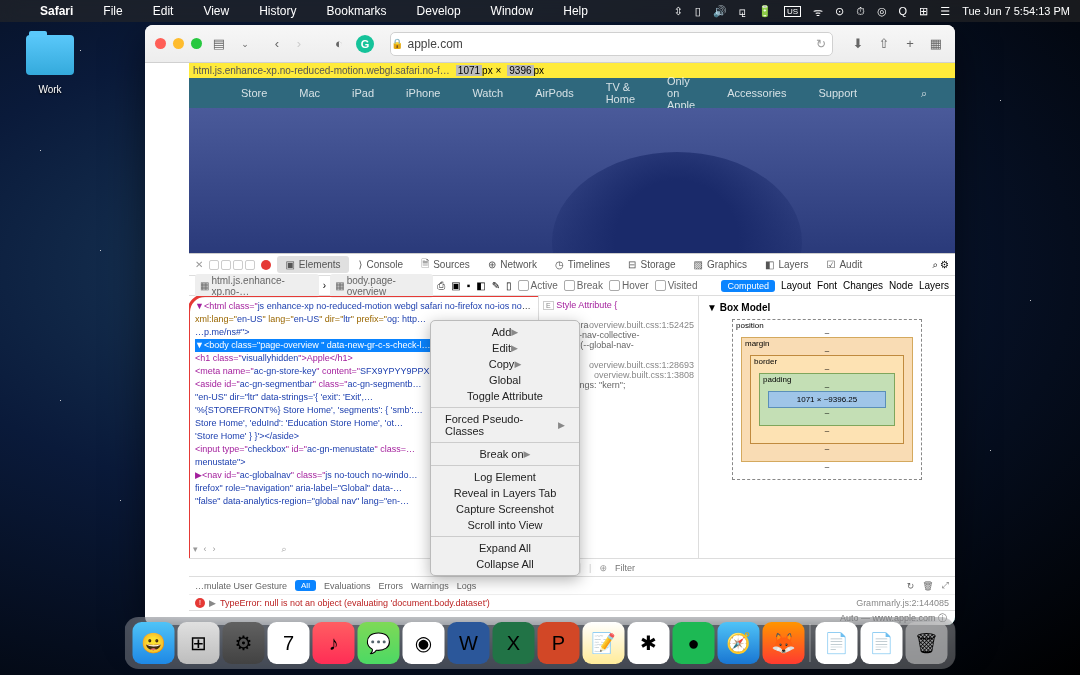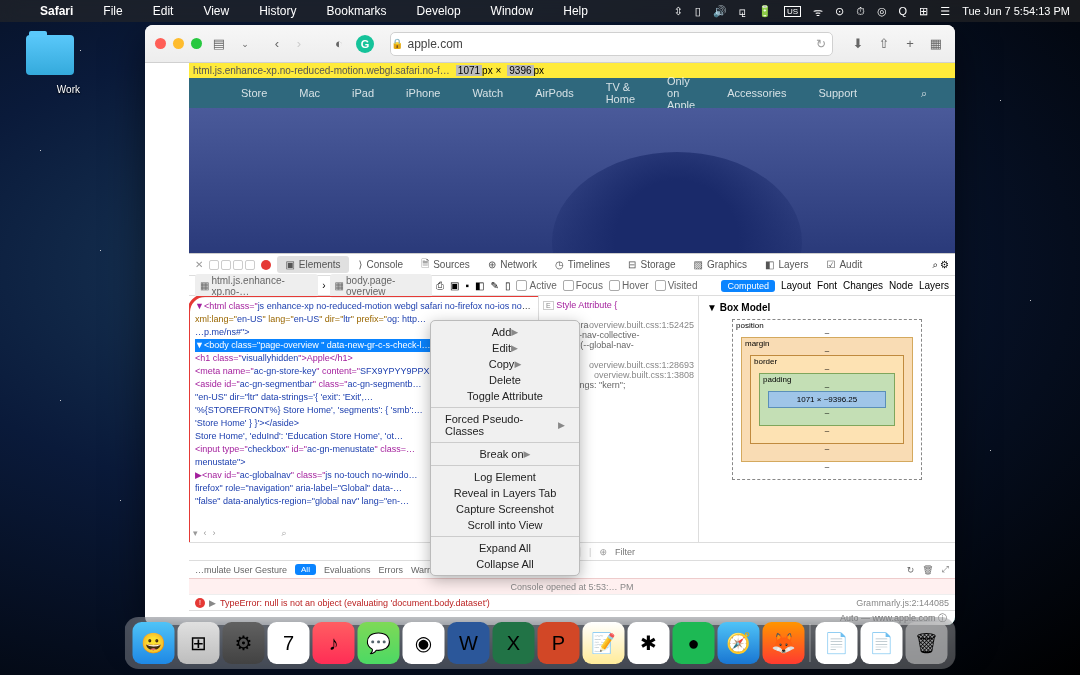--- a/index.html
+++ b/index.html
@@ -2,21 +2,21 @@
 <html><head>
 <meta charset="utf-8">
 <style>
 * { margin:0; padding:0; box-sizing:border-box; font-family:-apple-system,'Helvetica Neue',Arial,sans-serif; }
 body { width:1080px; height:675px; background:radial-gradient(ellipse at 30% 40%,#1a3a5a 0%,#0a1a3a 40%,#000 100%); overflow:hidden; position:relative; }
 .star{position:absolute;width:1px;height:1px;background:#fff;border-radius:50%;}
 .menubar{position:absolute;top:0;left:0;right:0;height:22px;background:rgba(40,40,40,.6);backdrop-filter:blur(10px);display:flex;align-items:center;color:#fff;font-size:12px;padding:0 10px;z-index:100;}
 .menubar .left{display:flex;gap:30px;align-items:center;}
 .menubar .right{margin-left:auto;display:flex;gap:12px;align-items:center;font-size:11px;}
 .apple{font-size:14px;}
-.desktop-icon{position:absolute;top:35px;left:20px;text-align:right;width:60px;}
+.desktop-icon{position:absolute;top:35px;left:20px;text-align:center;width:60px;}
 .desktop-icon .folder{width:48px;height:40px;background:linear-gradient(#5ac8fa,#34aadc);border-radius:4px;margin:0 auto 4px;position:relative;}
 .desktop-icon .folder:before{content:'';position:absolute;top:-4px;left:3px;width:18px;height:6px;background:#5ac8fa;border-radius:2px 2px 0 0;}
 .desktop-icon span{color:#fff;font-size:10px;text-shadow:0 1px 2px #000;}
 .window{position:absolute;top:25px;left:145px;width:810px;height:600px;background:#fff;border-radius:8px;box-shadow:0 10px 40px rgba(0,0,0,.5);overflow:hidden;display:flex;flex-direction:column;}
 .titlebar{height:38px;background:linear-gradient(#f7f7f7,#ededed);border-bottom:1px solid #d0d0d0;display:flex;align-items:center;padding:0 10px;gap:8px;}
 .traffic{display:flex;gap:7px;}
 .traffic div{width:11px;height:11px;border-radius:50%;}
 .tr-r{background:#ff5f57;}.tr-y{background:#febc2e;}.tr-g{background:#28c840;}
 .tb-icon{width:18px;height:18px;display:flex;align-items:center;justify-content:center;color:#666;font-size:13px;}
 .nav-arrows{display:flex;gap:4px;margin-left:6px;}
@@ -203,21 +203,21 @@
         <span class="crumb-item">▦ <span>html.js.enhance-xp.no-…</span></span>›
         <span class="crumb-item">▦ <span>body.page-overview</span></span>
         <div class="dt-tool">
           <span>⎙</span>
           <span>▣</span>
           <span>▪</span>
           <span>◧</span>
           <span>✎</span>
           <span>▯</span>
           <span class="chk">Active</span>
-          <span class="chk">Focus</span>
+          <span class="chk">Break</span>
           <span class="chk">Hover</span>
           <span class="chk">Visited</span>
           <span style="width:12px"></span>
           <span class="pill blue">Computed</span>
           <span>Layout</span>
           <span>Font</span>
           <span>Changes</span>
           <span>Node</span>
           <span>Layers</span>
         </div>
@@ -228,22 +228,22 @@
           <div class="redline"></div>
           <div class="dom-line"><span class="tag">▼&lt;html class="</span><span class="val">js enhance-xp no-reduced-motion webgl safari no-firefox no-ios no-ipad</span></div>
           <div class="dom-line"><span class="attr">xml:lang="</span><span class="val">en-US</span><span class="attr">" lang="</span><span class="val">en-US</span><span class="attr">" dir="</span><span class="val">ltr</span><span class="attr">" prefix="</span><span class="val">og: http…</span></div>
           <div class="dom-line val">…p.me/ns#"&gt;</div>
           <div class="dom-line dom-sel">▼&lt;body class="page-overview " data-new-gr-c-s-check-l… "9.57.0" data-gr-ext-installed data-anim-scroll-group=…</div>
           <div class="dom-line"><span class="tag">    &lt;h1 class="</span><span class="val">visuallyhidden</span><span class="tag">"&gt;Apple&lt;/h1&gt;</span></div>
           <div class="dom-line"><span class="tag">    &lt;meta name="</span><span class="val">ac-gn-store-key</span><span class="tag">" content="</span><span class="val">SFX9YPYY9PPX…</span></div>
           <div class="dom-line"><span class="tag">    &lt;aside id="</span><span class="val">ac-gn-segmentbar</span><span class="tag">" class="</span><span class="val">ac-gn-segmentb…</span></div>
           <div class="dom-line val">    "en-US" dir="ltr" data-strings='{ 'exit': 'Exit',…</div>
           <div class="dom-line val">    '%{STOREFRONT%} Store Home', 'segments': { 'smb':…</div>
+          <div class="dom-line val">    Store Home', 'eduInd': 'Education Store Home', 'ot…</div>
           <div class="dom-line val">    'Store Home' } }'&gt;&lt;/aside&gt;</div>
-          <div class="dom-line val">    Store Home', 'eduInd': 'Education Store Home', 'ot…</div>
           <div class="dom-line"><span class="tag">    &lt;input type="</span><span class="val">checkbox</span><span class="tag">" id="</span><span class="val">ac-gn-menustate</span><span class="tag">" class=…</span></div>
           <div class="dom-line val">    menustate"&gt;</div>
           <div class="dom-line"><span class="tag">  ▶&lt;nav id="</span><span class="val">ac-globalnav</span><span class="tag">" class="</span><span class="val">js no-touch no-windo…</span></div>
           <div class="dom-line val">    firefox" role="navigation" aria-label="Global" data-…</div>
           <div class="dom-line val">    "false" data-analytics-region="global nav" lang="en-…</div>
           <div style="position:absolute;bottom:2px;left:4px;display:flex;gap:6px;color:#999;align-items:center">
             <span>▾</span>
             <span>‹</span>
             <span>›</span>
             <span style="margin-left:60px">⌕</span>
@@ -294,23 +294,20 @@
         <span class="pill blue">All</span>
         <span>Evaluations</span>
         <span>Errors</span>
         <span>Warnings</span>
         <span>Logs</span>
         <span style="margin-left:auto">↻</span>
         <span>🗑</span>
         <span>⤢</span>
       </div>
 
-      <div class="console-bar">
-        <span style="flex:1;text-align:center;color:#888">Console opened at 5:53:… PM</span>
-      </div>
       <div class="err-line">
         <div class="ico">!</div>
         <span style="color:#888;margin-right:4px">▶</span>
         <span>TypeError: null is not an object (evaluating 'document.body.dataset')</span>
         <span class="right" style="margin-left:auto;color:#888">Grammarly.js:2:144085</span>
       </div>
       <div class="status-line">Auto — www.apple.com  ⓘ</div>
     </div>
   </div>
 </div>
@@ -322,21 +319,21 @@
     </div>
   <div class="ctx-item">
       <span>Edit</span>
       <span class="ctx-arr">▶</span>
     </div>
   <div class="ctx-item">
       <span>Copy</span>
       <span class="ctx-arr">▶</span>
     </div>
   <div class="ctx-item">
-      <span>Delete</span>
+      <span>Global</span>
     </div>
   <div class="ctx-item">
       <span>Toggle Attribute</span>
     </div>
   <div class="ctx-sep"></div>
   <div class="ctx-item">
       <span>Forced Pseudo-Classes</span>
       <span class="ctx-arr">▶</span>
     </div>
   <div class="ctx-sep"></div>

